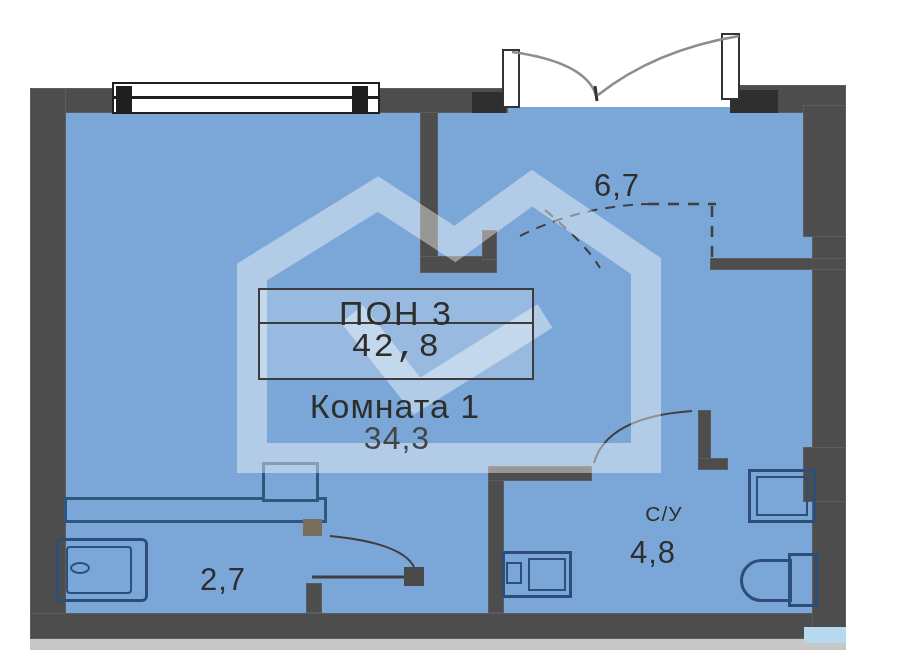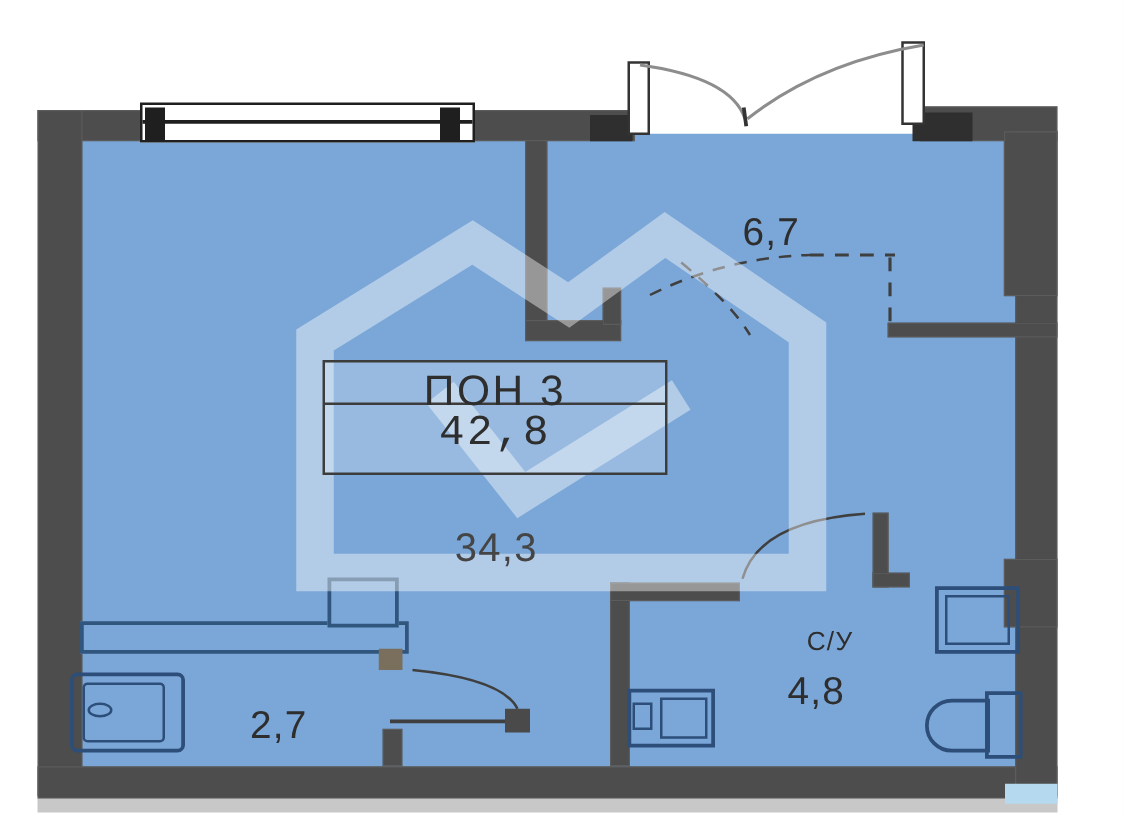--- a/index.html
+++ b/index.html
@@ -103,20 +103,21 @@
     <path d="M 352 314 L 417 396 L 545 316" fill="none" stroke="rgba(255,255,255,0.42)" stroke-width="28"></path>
   </svg>
 
   <div class="labelbox" style="left:258px;top:288px;width:276px;height:92px;">
     <div class="labelrow">ПОН 3</div>
     <div class="labelrow">42,8</div>
   </div>
 
   <div class="lbl" style="left:617px;top:170px;font-size:31px;">6,7</div>
 
+  <div class="lbl" style="left:395px;top:389px;font-size:34px;">Комната 1</div>
   <div class="lbl" style="left:397px;top:422px;font-size:32px;color:#454545;">34,3</div>
 
   <div class="lbl" style="left:223px;top:564px;font-size:31px;">2,7</div>
 
   <div class="lbl" style="left:664px;top:503px;font-size:21px;">С/У</div>
   <div class="lbl" style="left:653px;top:537px;font-size:31px;">4,8</div>
 
 </div>
 
 </body></html>

